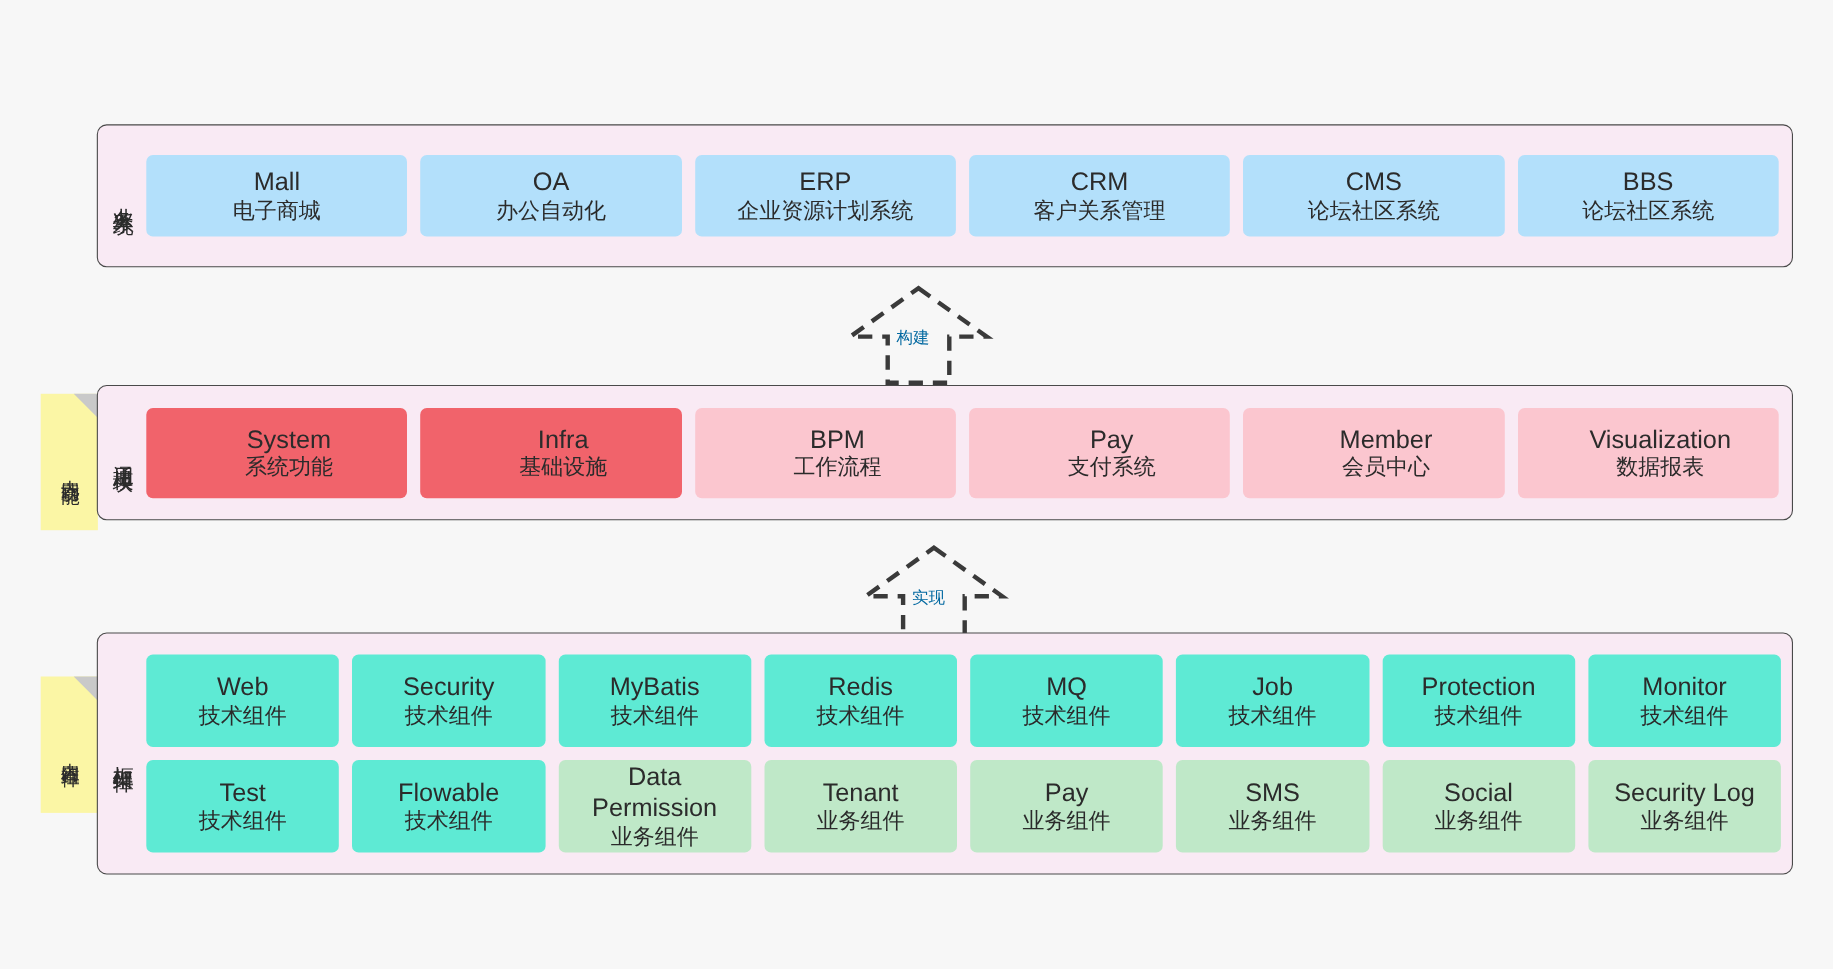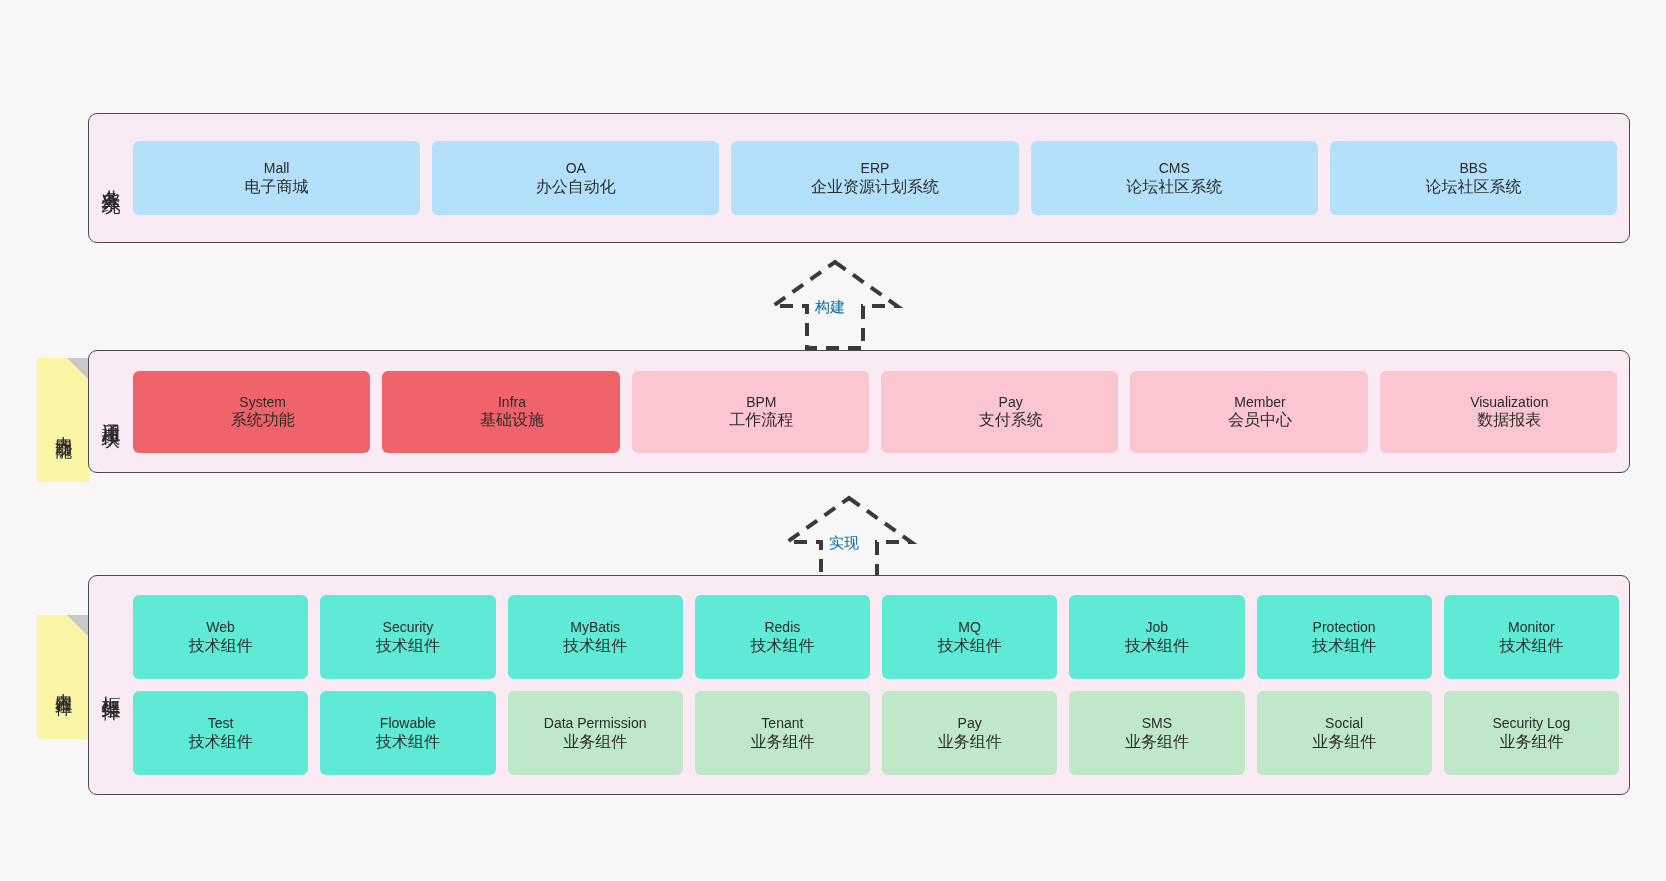--- a/index.html
+++ b/index.html
@@ -68,22 +68,22 @@
     border-radius:6px;
     display:flex;
     flex-direction:column;
     align-items:center;
     justify-content:center;
     text-align:center;
     line-height:1.2;
     box-sizing:border-box;
     padding:4px 6px;
   }
-  .card .en{ font-size:14px; }
-  .card .cn{ font-size:16px;font-family:Liberation Serif, serif; }
+  .card .en{ font-size:23px; }
+  .card .cn{ font-size:20px;font-family:Liberation Serif, serif; }
 
   #section-business .card{ height:74px; background:#b3e0fb; }
   #section-common   .card{ height:82px;padding-left:28px; }
   .card.strong-red{ background:#f1636b; }
   .card.soft-red  { background:#fbc6cf; }
   #section-framework .card{ height:84px; }
   .card.strong-green{ background:#5eead4; }
   .card.soft-green  { background:#bfe8c8; }
 
   
@@ -147,20 +147,24 @@
       </div>
       <div class="card">
         <span class="en">OA</span>
         <span class="cn">办公自动化</span>
       </div>
       <div class="card">
         <span class="en">ERP</span>
         <span class="cn">企业资源计划系统</span>
       </div>
       <div class="card">
+        <span class="en">CRM</span>
+        <span class="cn">客户关系管理</span>
+      </div>
+      <div class="card">
         <span class="en">CMS</span>
         <span class="cn">论坛社区系统</span>
       </div>
       <div class="card">
         <span class="en">BBS</span>
         <span class="cn">论坛社区系统</span>
       </div>
 
     </div>
   </div>

